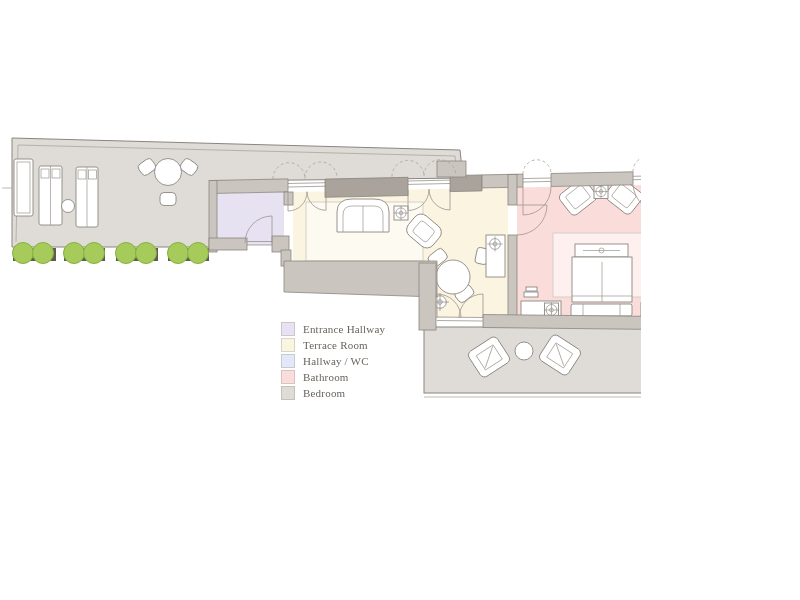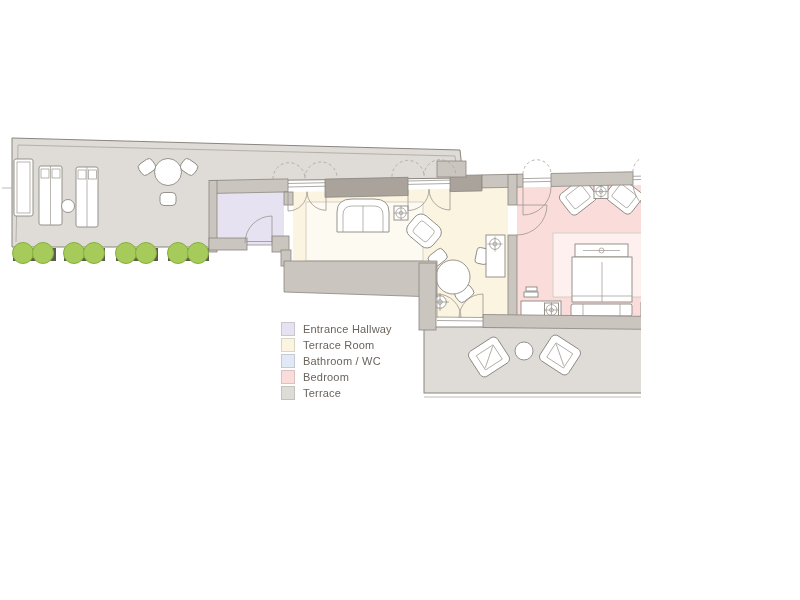--- a/index.html
+++ b/index.html
@@ -1,17 +1,17 @@
 <!DOCTYPE html>
 <html><head>
 <meta charset="utf-8">
 <style>
   html,body{margin:0;padding:0;background:#ffffff;}
   #stage{position:relative;width:641px;height:600px;background:#ffffff;overflow:hidden;
-         font-family:Liberation Sans, sans-serif;}
+         font-family:Liberation Serif, serif;}
   #plan{position:absolute;left:0;top:0;}
 
   
   .thin{fill:none;stroke:#8a857f;stroke-width:1;}
   .hair{fill:none;stroke:#a39d96;stroke-width:.7;}
   .wallseg{stroke:#8a857f;stroke-width:.8;}
   .furn{fill:#ffffff;stroke:#8d8882;stroke-width:.9;}
   .furnline{fill:none;stroke:#9b958e;stroke-width:.7;}
   .rug{fill:rgba(255,255,255,.55);stroke:#d2ccc4;stroke-width:.9;}
   .arc{fill:none;stroke:#9b958e;stroke-width:.8;}
@@ -358,25 +358,25 @@
   <div class="legend-row">
     <div class="legend-swatch" style="background-color: rgb(231, 226, 242);"></div>
     <div class="legend-label">Entrance Hallway</div>
   </div>
   <div class="legend-row">
     <div class="legend-swatch" style="background-color: rgb(251, 244, 225);"></div>
     <div class="legend-label">Terrace Room</div>
   </div>
   <div class="legend-row">
     <div class="legend-swatch" style="background-color: rgb(225, 232, 246);"></div>
-    <div class="legend-label">Bathroom / WC</div>
+    <div class="legend-label">Hallway / WC</div>
   </div>
   <div class="legend-row">
     <div class="legend-swatch" style="background-color: rgb(250, 221, 219);"></div>
+    <div class="legend-label">Bathroom</div>
+  </div>
+  <div class="legend-row">
+    <div class="legend-swatch" style="background-color: rgb(223, 219, 214);"></div>
     <div class="legend-label">Bedroom</div>
   </div>
-  <div class="legend-row">
-    <div class="legend-swatch" style="background-color: rgb(223, 219, 214);"></div>
-    <div class="legend-label">Terrace</div>
-  </div>
 </div>
 
 </div>
 
 </body></html>

